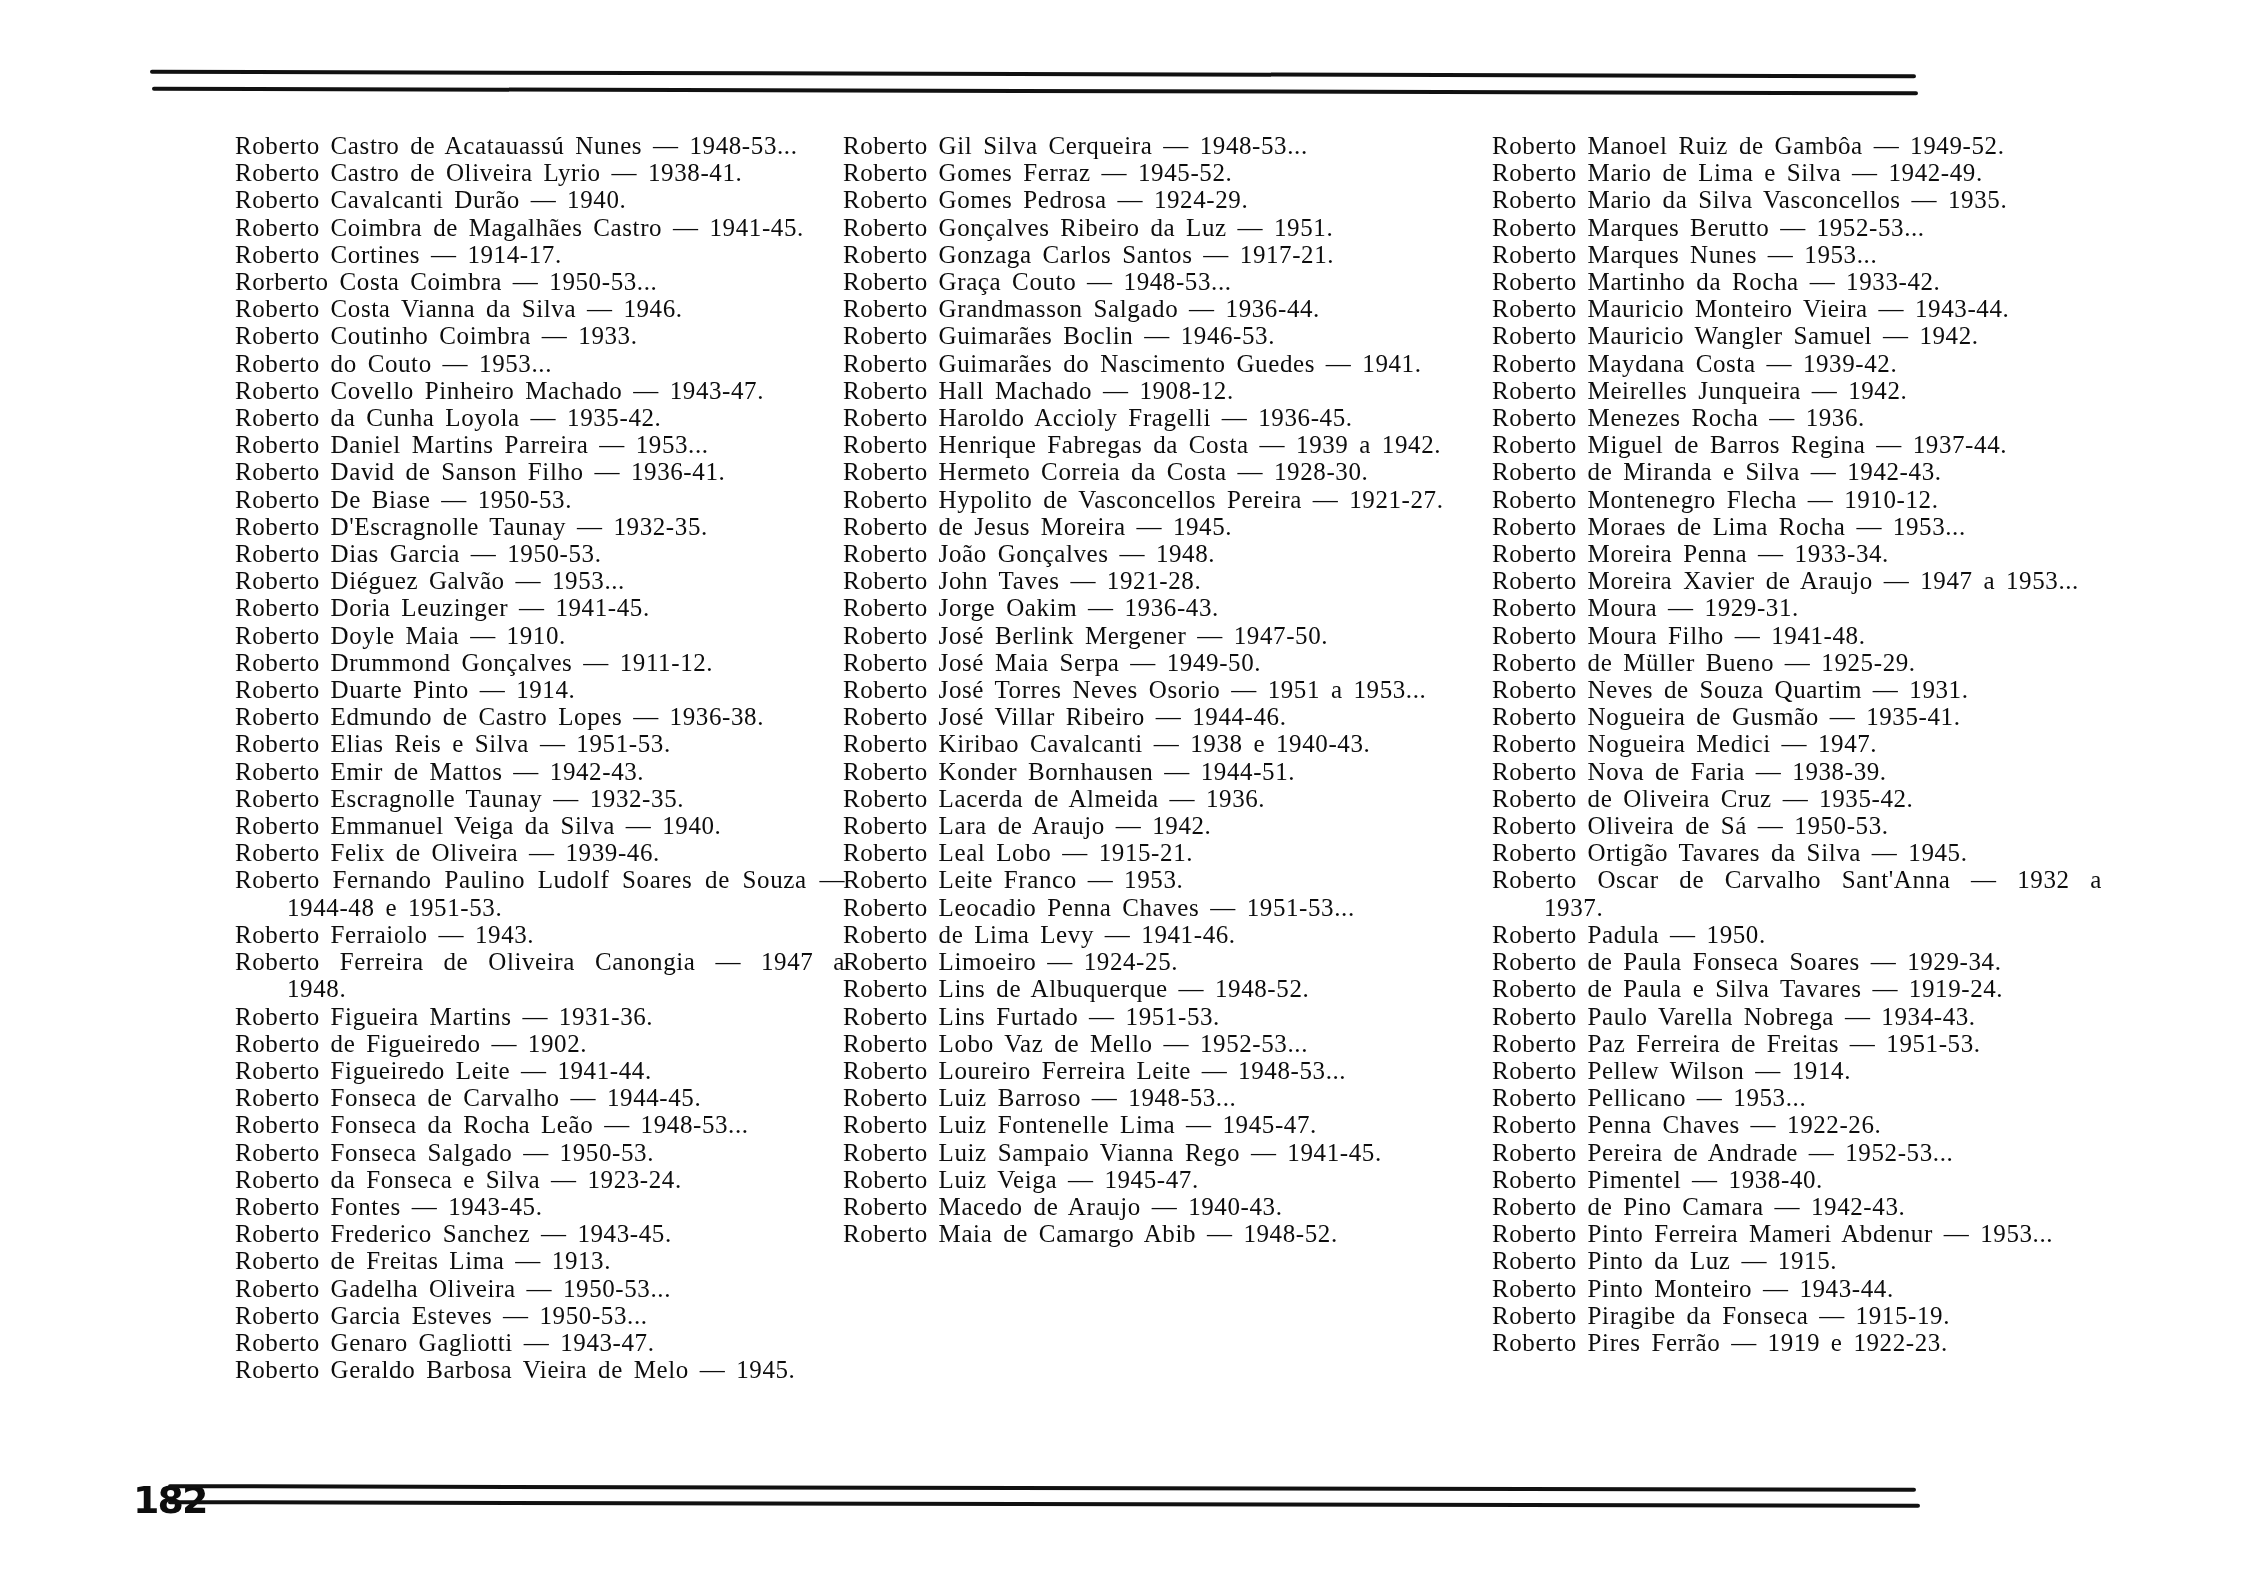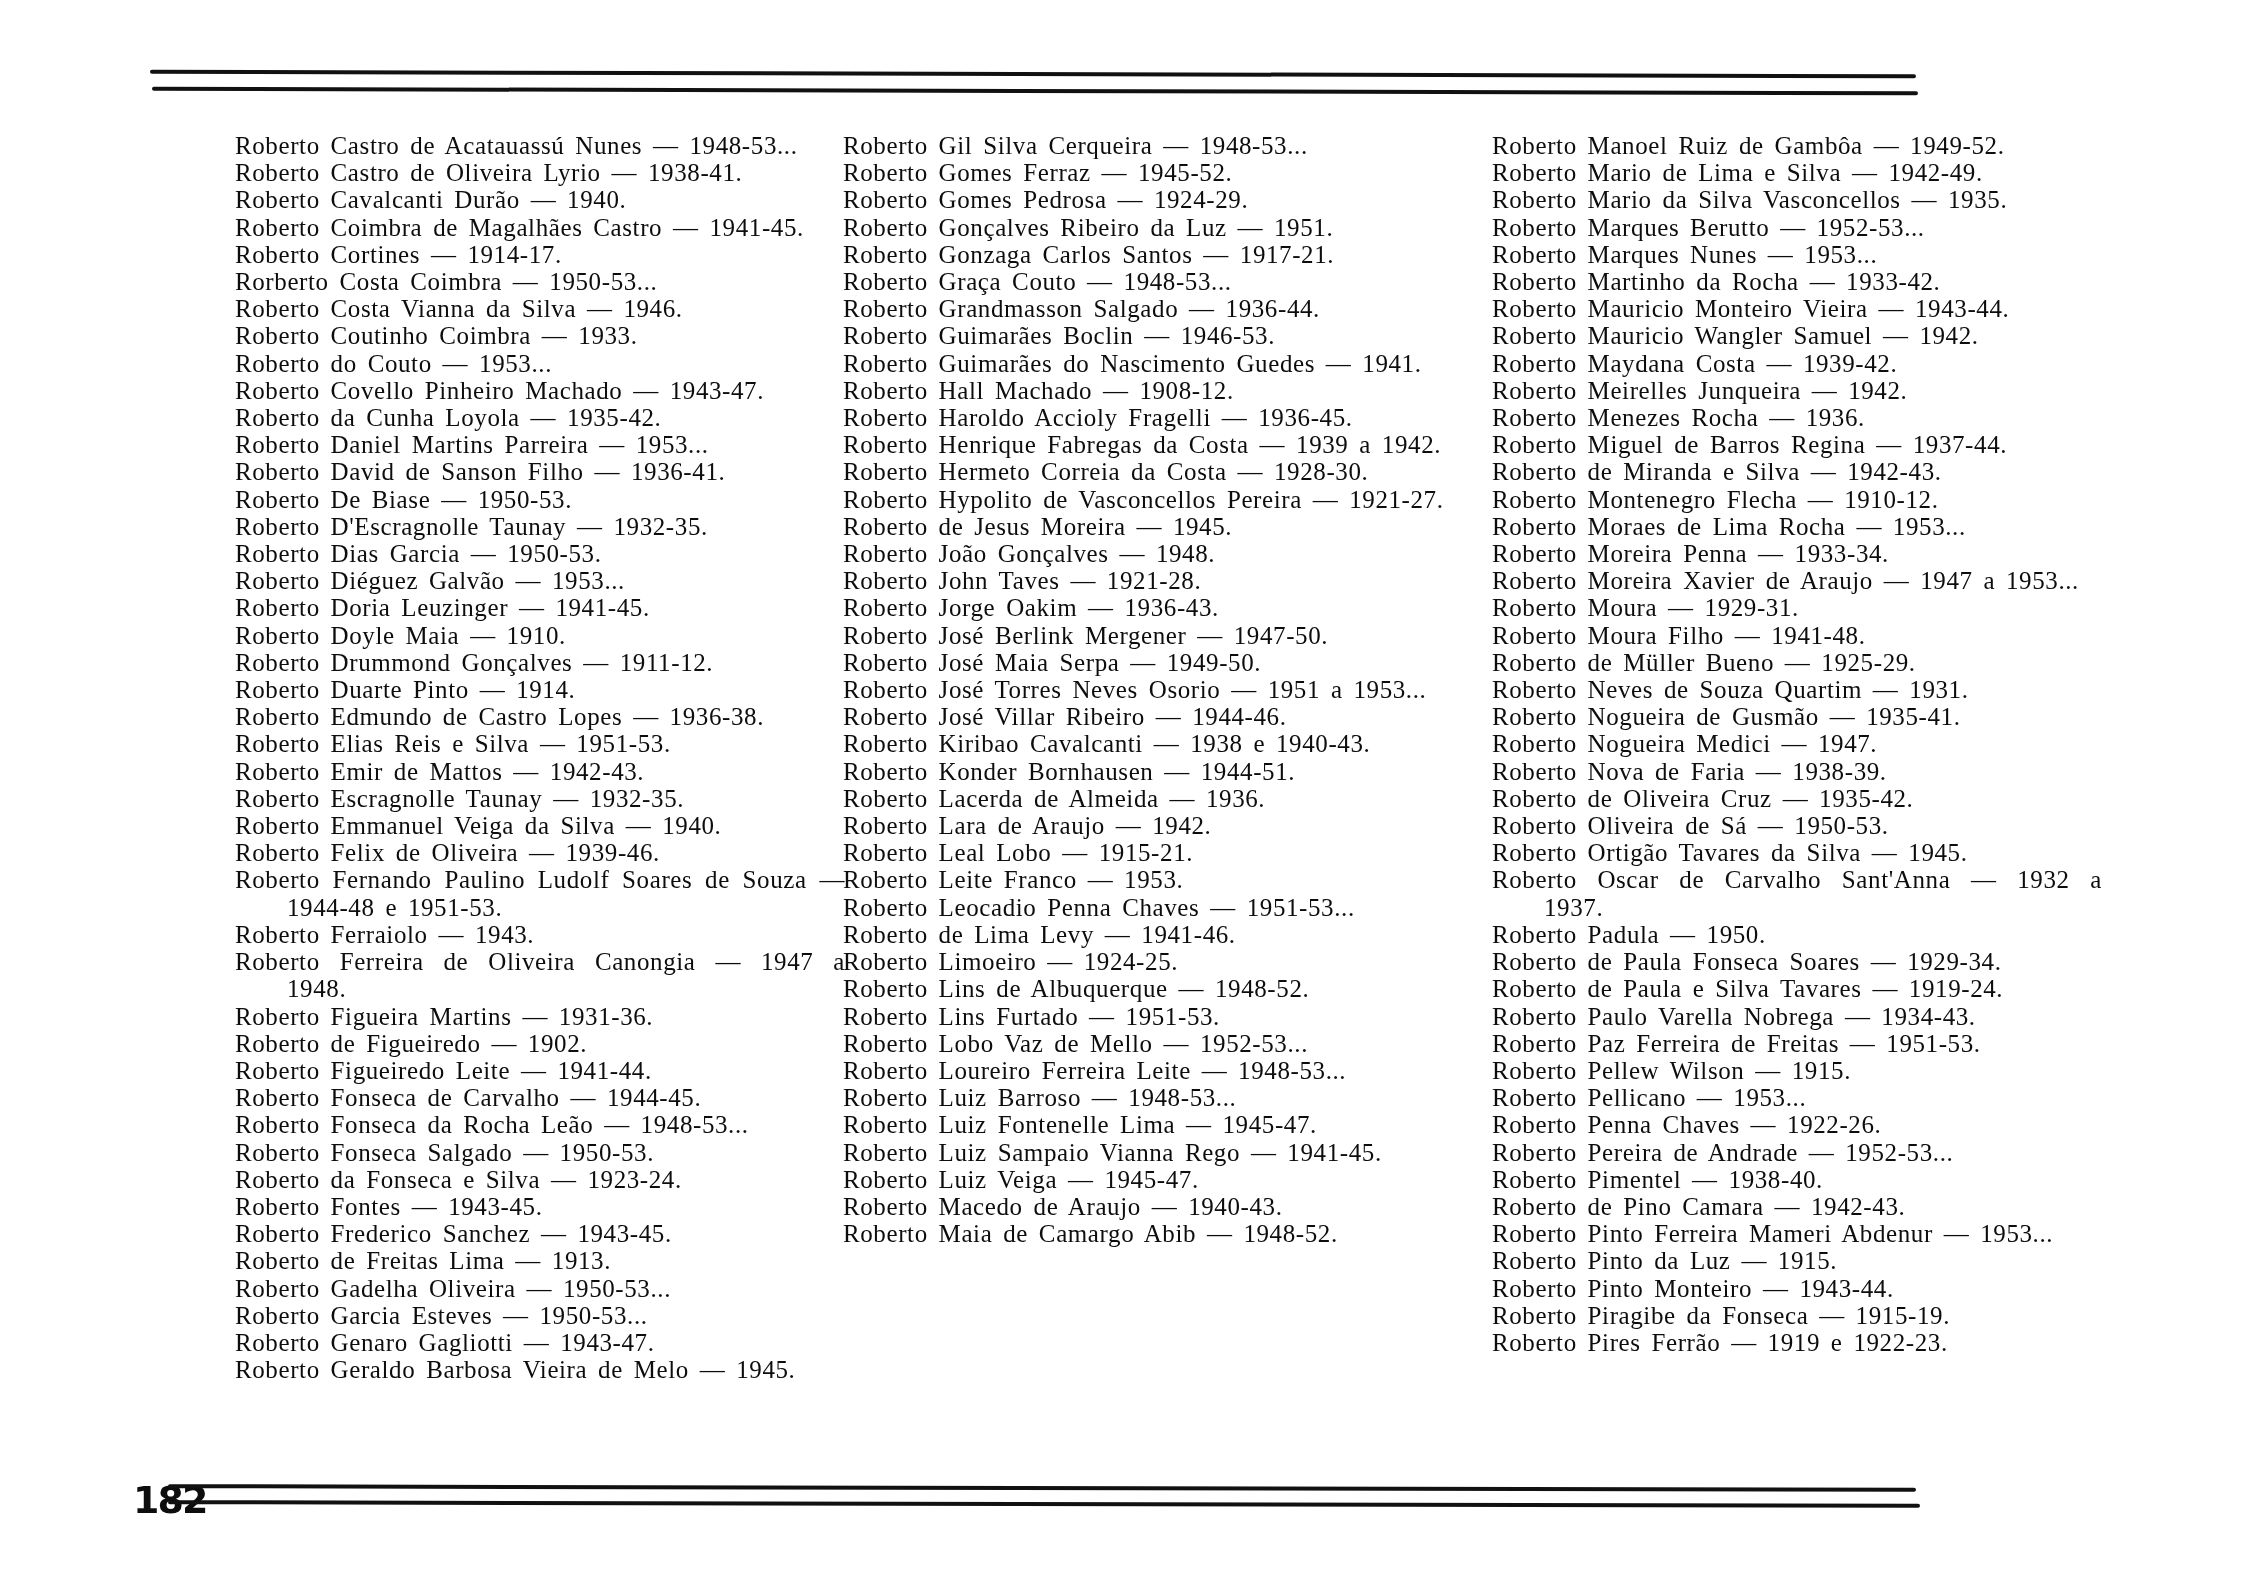--- a/index.html
+++ b/index.html
@@ -136,21 +136,21 @@
     <p class="entry">Roberto Nova de Faria — 1938-39.</p>
     <p class="entry">Roberto de Oliveira Cruz — 1935-42.</p>
     <p class="entry">Roberto Oliveira de Sá — 1950-53.</p>
     <p class="entry">Roberto Ortigão Tavares da Silva — 1945.</p>
     <p class="entry">Roberto Oscar de Carvalho Sant'Anna — 1932 a 1937.</p>
     <p class="entry">Roberto Padula — 1950.</p>
     <p class="entry">Roberto de Paula Fonseca Soares — 1929-34.</p>
     <p class="entry">Roberto de Paula e Silva Tavares — 1919-24.</p>
     <p class="entry">Roberto Paulo Varella Nobrega — 1934-43.</p>
     <p class="entry">Roberto Paz Ferreira de Freitas — 1951-53.</p>
-    <p class="entry">Roberto Pellew Wilson — 1915.</p>
+    <p class="entry">Roberto Pellew Wilson — 1914.</p>
     <p class="entry">Roberto Pellicano — 1953...</p>
     <p class="entry">Roberto Penna Chaves — 1922-26.</p>
     <p class="entry">Roberto Pereira de Andrade — 1952-53...</p>
     <p class="entry">Roberto Pimentel — 1938-40.</p>
     <p class="entry">Roberto de Pino Camara — 1942-43.</p>
     <p class="entry">Roberto Pinto Ferreira Mameri Abdenur — 1953...</p>
     <p class="entry">Roberto Pinto da Luz — 1915.</p>
     <p class="entry">Roberto Pinto Monteiro — 1943-44.</p>
     <p class="entry">Roberto Piragibe da Fonseca — 1915-19.</p>
     <p class="entry">Roberto Pires Ferrão — 1919 e 1922-23.</p>

